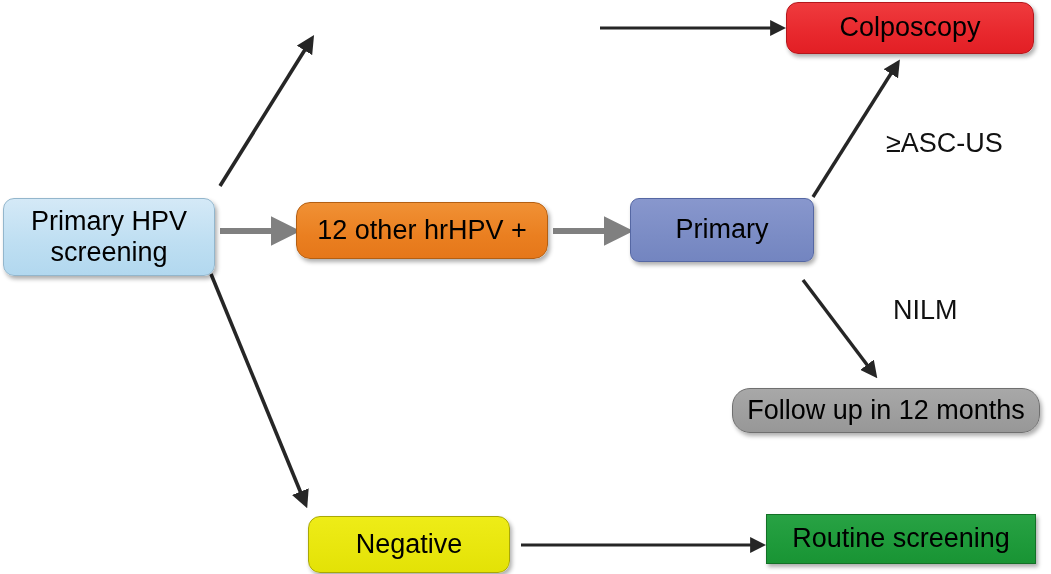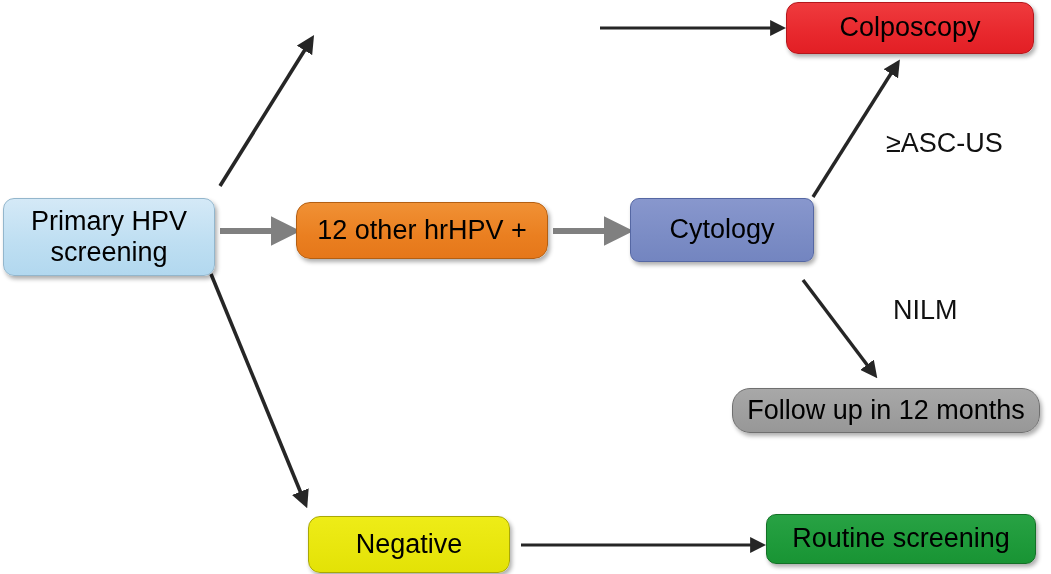--- a/index.html
+++ b/index.html
@@ -75,21 +75,21 @@
   .n-negative {
     left: 308px; top: 516px; width: 202px; height: 57px;
     background: linear-gradient(180deg,#eeec17 0%, #e8e60d 60%, #e3e206 100%);
     border-color: #a9a806;
     border-radius: 12px;
   }
   .n-routine {
     left: 766px; top: 514px; width: 270px; height: 50px;
     background: linear-gradient(180deg,#28a244 0%, #1e9a3a 60%, #199434 100%);
     border-color: #137026;
-    border-radius: 10px;
+    border-radius: 0;
   }
 
   .edge-label {
     position: absolute;
     font-size: 27px;
     color: #111111;
     white-space: nowrap;
     margin-left: 24px;
   }
   .lbl-ascus { left: 862px; top: 128px; }
@@ -136,21 +136,21 @@
   </svg>
 
   <div class="node n-primary">Primary HPV
 screening</div>
 
 
   <div class="node n-colposcopy">Colposcopy</div>
 
   <div class="node n-hrhpv">12 other hrHPV +</div>
 
-  <div class="node n-cytology">Cytology</div>
+  <div class="node n-cytology">Primary</div>
 
   <div class="node n-followup">Follow up in 12 months</div>
 
   <div class="node n-negative">Negative</div>
 
   <div class="node n-routine">Routine screening</div>
 
   <div class="edge-label lbl-ascus">≥ASC-US</div>
 
   <div class="edge-label lbl-nilm">NILM</div>

